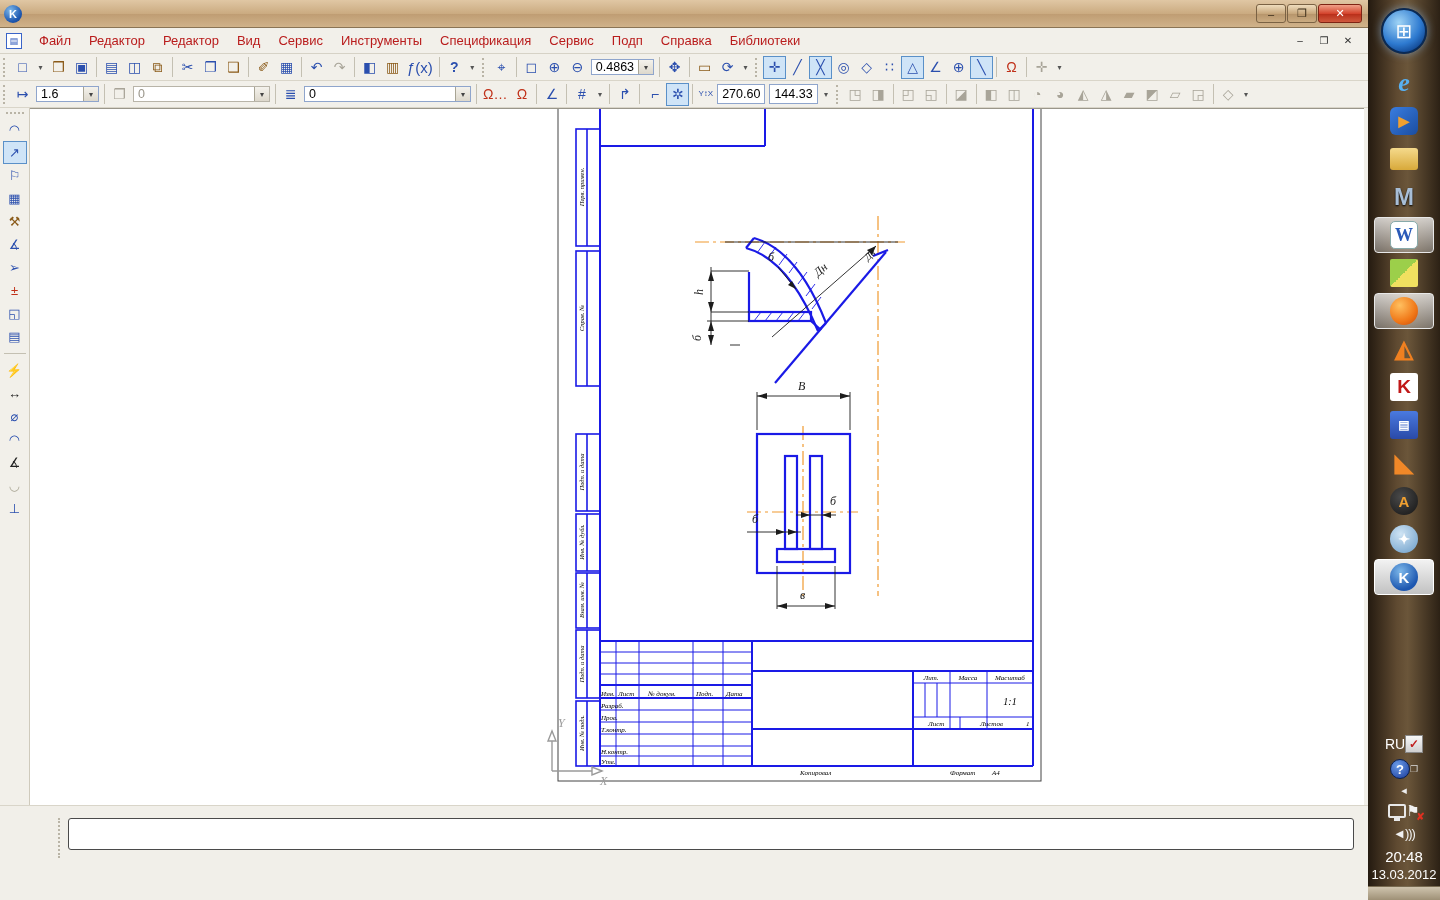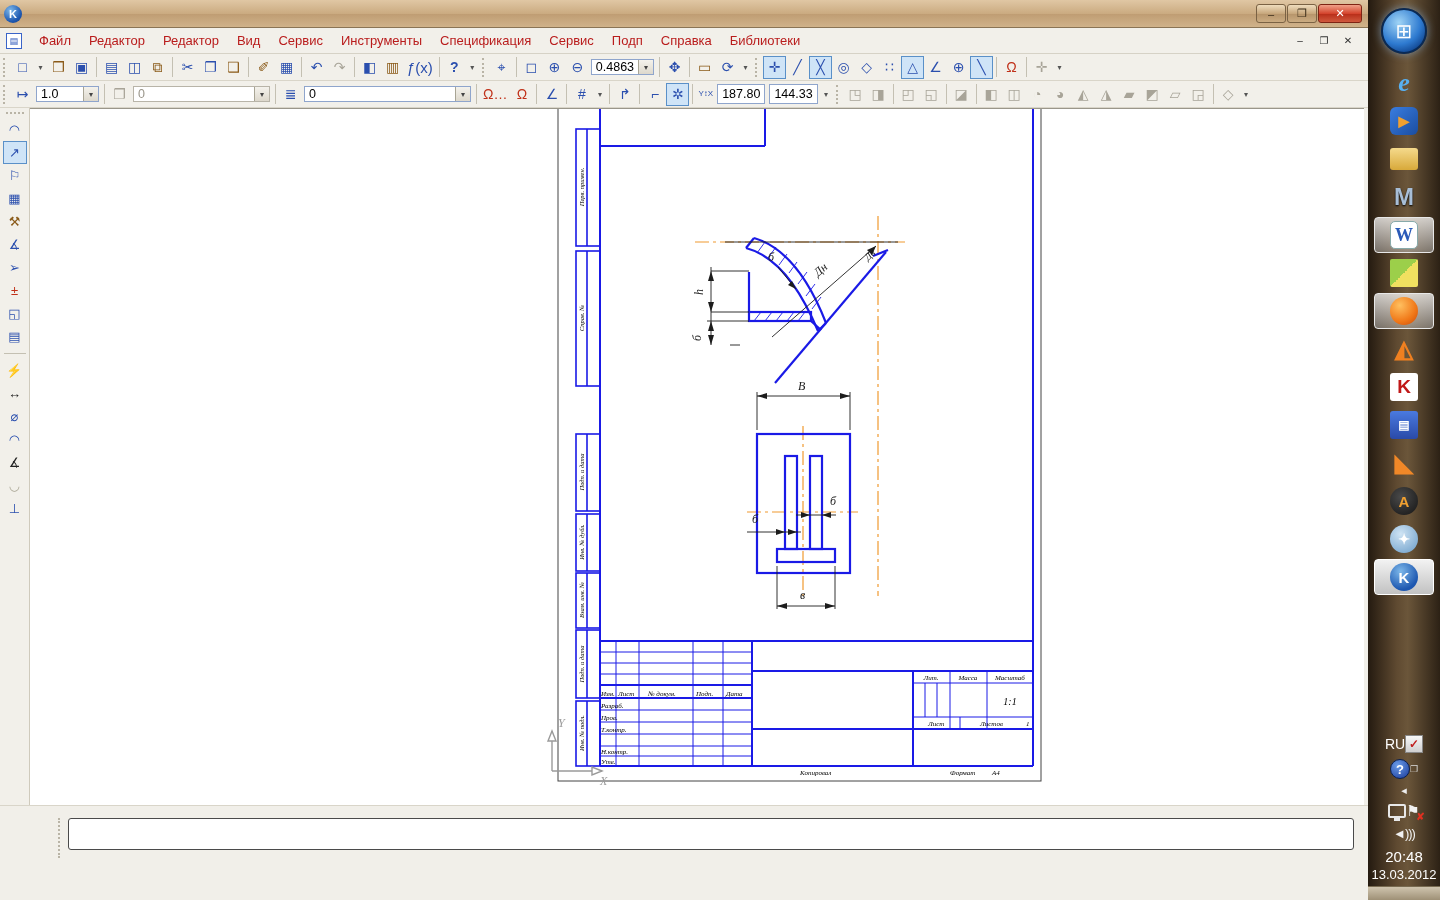--- a/index.html
+++ b/index.html
@@ -227,21 +227,21 @@
     <div class="tb red">Ω</div>
     <div class="sep"></div>
     <div class="tb gray">✛</div>
     <div class="tb small-dd">▾</div>
   </div>
 
   <div class="tbrow tbrow2">
     <div class="grip"></div>
     <div class="tb">↦</div>
     <div class="combo">
-      <div class="val" style="min-width:46px;">1.0</div>
+      <div class="val" style="min-width:46px;">1.6</div>
       <div class="dd">▾</div>
     </div>
     <div class="sep"></div>
     <div class="tb gray">❐</div>
     <div class="combo disabled">
       <div class="val" style="min-width:120px;">0</div>
       <div class="dd">▾</div>
     </div>
     <div class="sep"></div>
     <div class="tb">≣</div>
@@ -257,21 +257,21 @@
     <div class="sep"></div>
     <div class="tb">#</div>
     <div class="tb small-dd">▾</div>
     <div class="sep"></div>
     <div class="tb">↱</div>
     <div class="sep"></div>
     <div class="tb">⌐</div>
     <div class="tb pressed">✲</div>
     <div class="sep"></div>
     <div class="yx">Y↕X</div>
-    <div class="field">187.80</div>
+    <div class="field">270.60</div>
     <div class="field">144.33</div>
     <div class="tb small-dd">▾</div>
     <div class="grip"></div>
     <div class="tb gray">◳</div>
     <div class="tb gray">◨</div>
     <div class="sep"></div>
     <div class="tb gray">◰</div>
     <div class="tb gray">◱</div>
     <div class="sep"></div>
     <div class="tb gray">◪</div>

